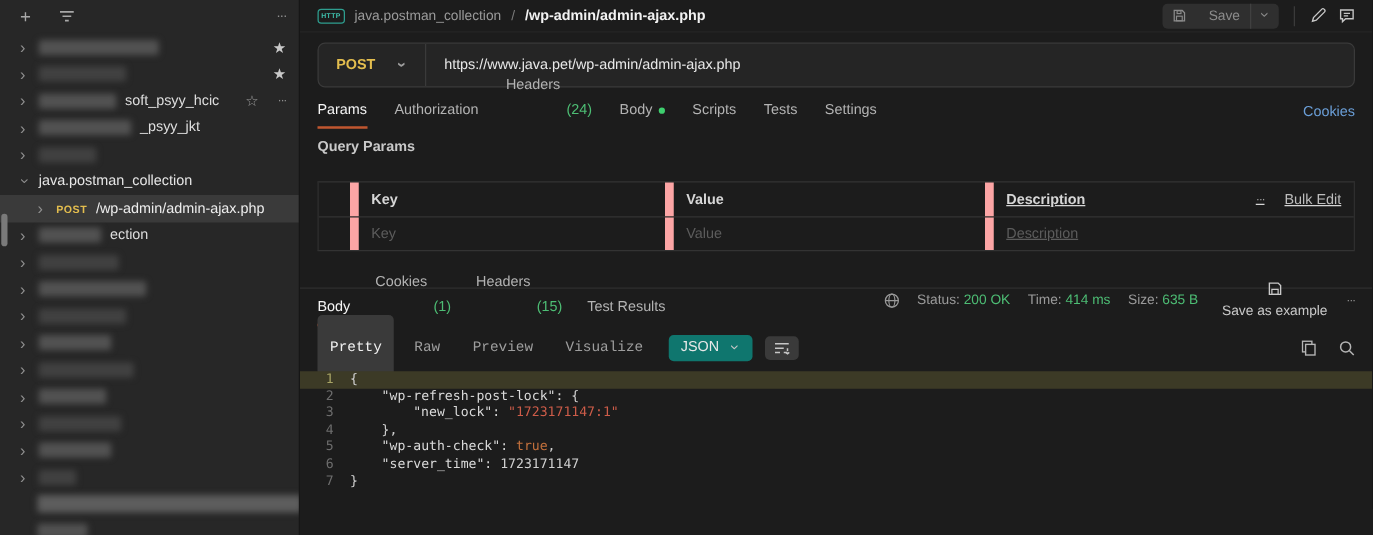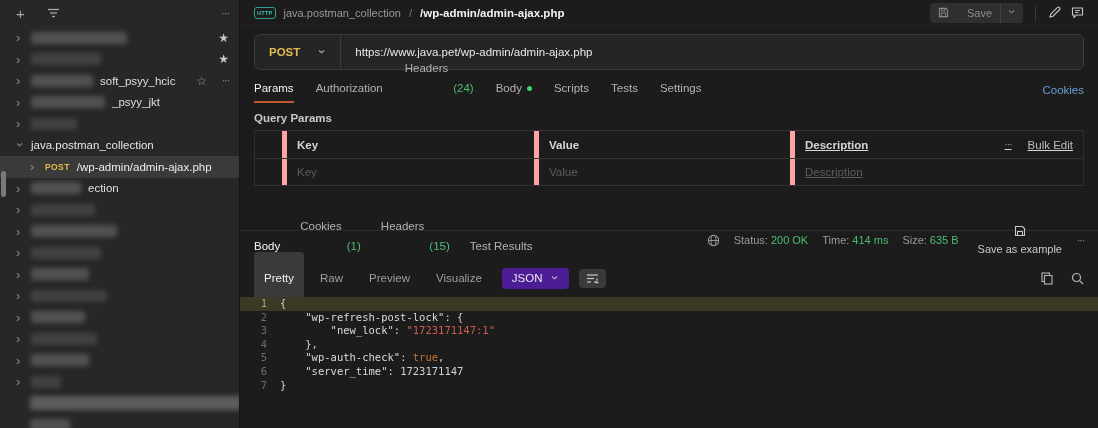--- a/index.html
+++ b/index.html
@@ -53,42 +53,42 @@
   .send-btn { display:flex; align-items:stretch; height:36px; background:#2467d6; border-radius:6px; overflow:hidden; flex:none; }
   .send-main { display:flex; align-items:center; padding:0 15px; color:#fff; font-size:12px; font-weight:bold; }
   .send-chev { display:flex; align-items:center; padding:0 8px; border-left:1px solid rgba(255,255,255,.25); color:#fff; }
   .send-chev .chev { color:#fff; }
   .tabs-row { display:flex; align-items:flex-end; gap:22px; margin-top:7px; height:26px; }
   .tab { font-size:11.5px; color:#b3b3b3; padding-bottom:7px; display:flex; align-items:center; gap:5px; border-bottom:2px solid transparent; }
   .tab.active { color:#f5f5f5; border-bottom-color:#c0562f; }
   .tab .cnt { color:#4dbd74;margin-top:40px; }
   .dot { width:5px; height:5px; border-radius:50%; background:#3ecf6e; display:inline-block; }
   .cookies-link { margin-left:auto; color:#6b9fd8; font-size:11.5px; padding-bottom:7px; }
-  .qp-title { margin:9px 0 6px; color:#c9c9c9; font-size:11.5px; font-weight:bold; }
+  .qp-title { margin:9px 0 21px; color:#c9c9c9; font-size:11.5px; font-weight:bold; }
   .qp-table { border:1px solid #333; border-left:1px solid #2e2e2e; border-right:1px solid #2e2e2e; }
   .qp-row { display:grid; grid-template-columns:32px 252px 256px 1fr; height:27px; }
   .qp-row + .qp-row { border-top:1px solid #333; }
-  .qp-cell { display:flex; align-items:center; padding:0 10px; border-right:5px solid #fca5a5; font-size:11.5px; overflow:hidden; }
+  .qp-cell { display:flex; align-items:center; padding:0 10px; border-right:7px solid #fca5a5; font-size:11.5px; overflow:hidden; }
   .qp-cell:last-child { border-right:none;text-decoration:underline; }
   .qp-head { color:#d6d6d6; font-weight:bold; }
   .qp-ph { color:#5c5c5c; }
   .bulk-group { margin-left:auto; display:flex; align-items:center; gap:16px; color:#bdbdbd; font-weight:normal; }
   .bulk-more { font-size:10px; letter-spacing:-1px; color:#9e9e9e; }
   
   .response-section { flex:1; display:flex; flex-direction:column; border-top:1px solid #2e2e2e; min-height:0; }
   .resp-header { height:30px; display:flex; align-items:flex-end; gap:20px; padding:0 14px; }
   .resp-meta { margin-left:auto; display:flex; align-items:center; gap:7px; padding-bottom:6px; font-size:11px; color:#9a9a9a; }
   .meta-pair { display:flex; gap:3px; margin-left:7px; }
   .meta-val { color:#4dbd74; }
   .save-example { display:flex; align-items:center; gap:6px; color:#c9c9c9; margin-left:12px;flex-direction:column; }
   .resp-more { color:#8f8f8f; font-size:10px; letter-spacing:-1px; margin-left:8px; }
   .viewer-toolbar { height:30px; display:flex; align-items:center; gap:6px; padding:0 14px; margin-top:2px; }
-  .pill { font-size:11.5px; color:#9e9e9e; padding:20px 10px; border-radius:4px; }
+  .pill { font-size:11.5px; color:#9e9e9e; padding:20px 10px; border-radius:4px;font-family:Liberation Mono, monospace; }
   .pill.active { background:#3a3a3a; color:#f0f0f0; }
-  .json-dd { background:#4c1d95; border-radius:4px; padding:4px 10px; display:flex; align-items:center; gap:9px; font-size:11.5px; color:#e8e8e8; margin-left:4px; }
+  .json-dd { background:#0f766e; border-radius:4px; padding:4px 10px; display:flex; align-items:center; gap:9px; font-size:11.5px; color:#e8e8e8; margin-left:4px; }
   .tool-sq { background:#3a3a3a; border-radius:4px; padding:4px 7px; display:flex; align-items:center; margin-left:4px; color:#c6c6c6; }
   .viewer-right { margin-left:auto; display:flex; align-items:center; gap:18px; color:#b5b5b5; }
   .code-area { flex:1; padding-top:4px; font-family:"DejaVu Sans Mono", monospace; font-size:10.5px; line-height:13.6px; overflow:hidden; }
   .code-line { display:flex; }
   .code-line.hl { background:#3c3a26; }
   .gut { width:40px; text-align:right; padding-right:13px; color:#6d6d6d; flex:none; }
   .code-line.hl .gut { color:#a8a465; }
   .lc { white-space:pre; }
   .tk-k { color:#dadada; }
   .tk-p { color:#cfcfcf; }

